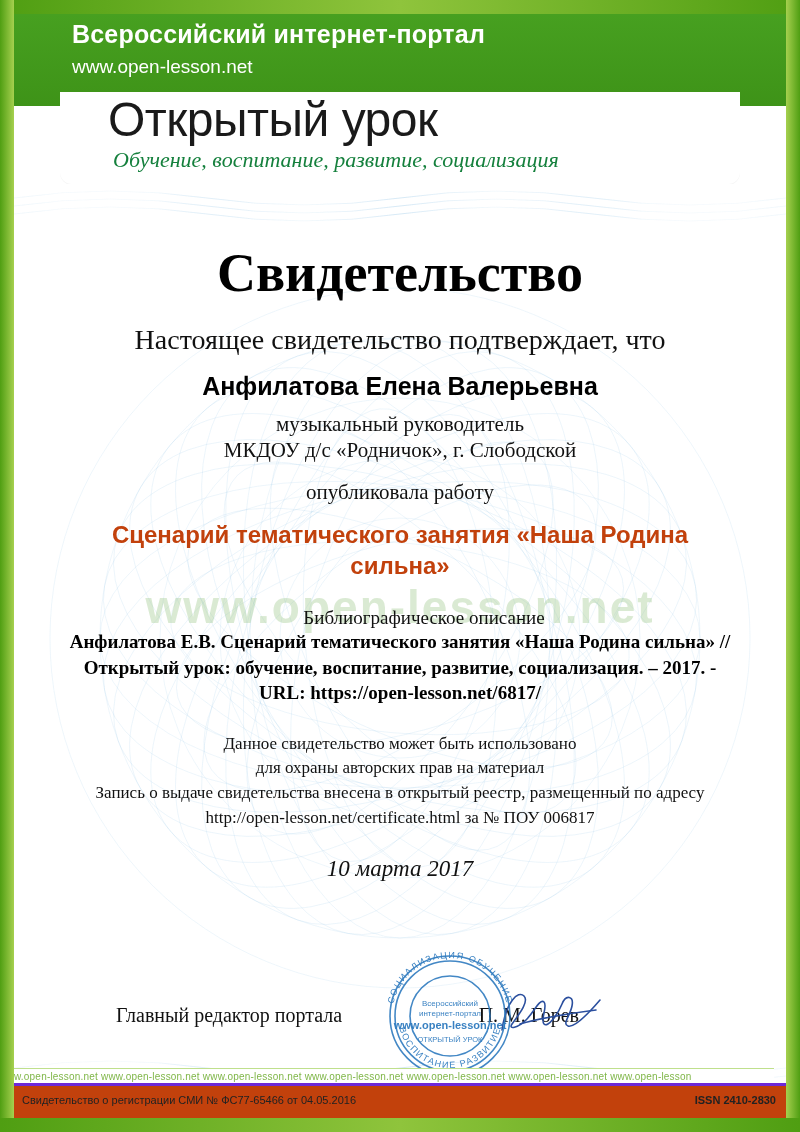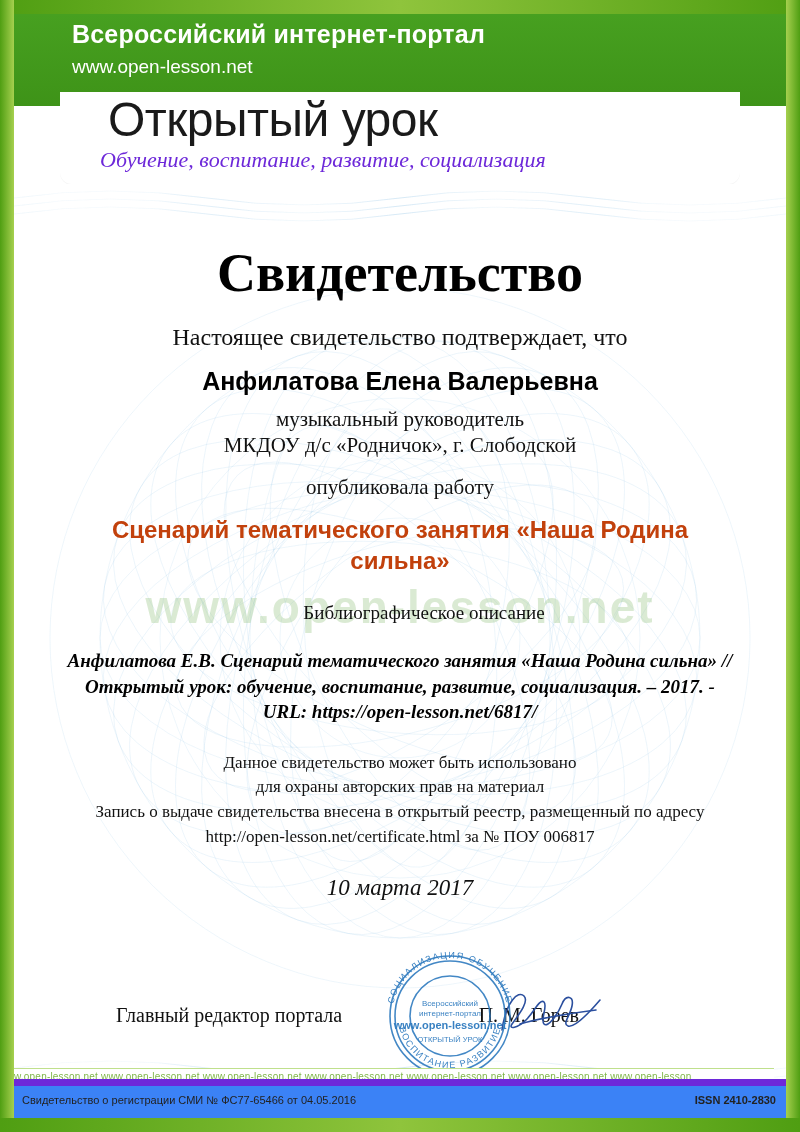--- a/index.html
+++ b/index.html
@@ -94,26 +94,26 @@
     left: 48px;
     top: 0px;
     font-family: "Liberation Sans", sans-serif;
     font-size: 48px;
     color: #1a1a1a;
     letter-spacing: -0.5px;
     white-space: nowrap;
   }
   .logo-subtitle {
     position: absolute;
-    left: 40px;
+    left: 53px;
     top: 55px;
     font-family: "Liberation Serif", serif;
     font-style: italic;
     font-size: 22px;
-    color: #6d28d9;
+    color: #15803d;
     white-space: nowrap;
   }
 
   
   .body-area {
     position: absolute;
     left: 14px;
     top: 184px;
     width: 772px;
     height: 908px;
@@ -153,21 +153,21 @@
   .cert-title {
     margin-top: 58px;
     font-family: "Liberation Serif", serif;
     font-weight: bold;
     font-size: 54px;
     color: #000000;
     letter-spacing: 0px;
   }
   .cert-confirm {
     margin-top: 20px;
-    font-size: 24px;
+    font-size: 28px;
     color: #111111;
   }
   .cert-name {
     margin-top: 16px;
     font-family: "Liberation Sans", sans-serif;
     font-weight: bold;
     font-size: 25px;
     color: #000000;
   }
   .cert-role {
@@ -195,27 +195,26 @@
     line-height: 1.3;
     padding: 0 60px;
   }
   .cert-biblio-label {
     margin-top: 26px;
     font-size: 19px;
     color: #111111;
     padding-left: 48px;
   }
   .cert-biblio {
-    margin-top: 24px;
+    margin-top: 0;
     font-weight: bold;
     font-size: 19px;
     color: #000000;
     line-height: 1.35;
     padding: 0 40px;
-    font-style: italic;
   }
   .cert-note {
     margin-top: 26px;
     font-size: 17px;
     color: #111111;
     line-height: 1.45;
   }
   .cert-date {
     margin-top: 26px;
     font-family: "Liberation Serif", serif;
@@ -285,22 +284,22 @@
     letter-spacing: 0.2px;
   }
 
   
   .footer {
     position: absolute;
     left: 14px;
     bottom: 14px;
     width: 772px;
     height: 32px;
-    background: #3b82f6;
-    border-top: 7px solid #6d28d9;
+    background: #c2410c;
+    border-top: 3px solid #6d28d9;
   }
   .footer-left {
     position: absolute;
     left: 8px;
     top: 8px;
     font-family: "Liberation Sans", sans-serif;
     font-size: 11px;
     color: #222222;
     white-space: nowrap;
   }

